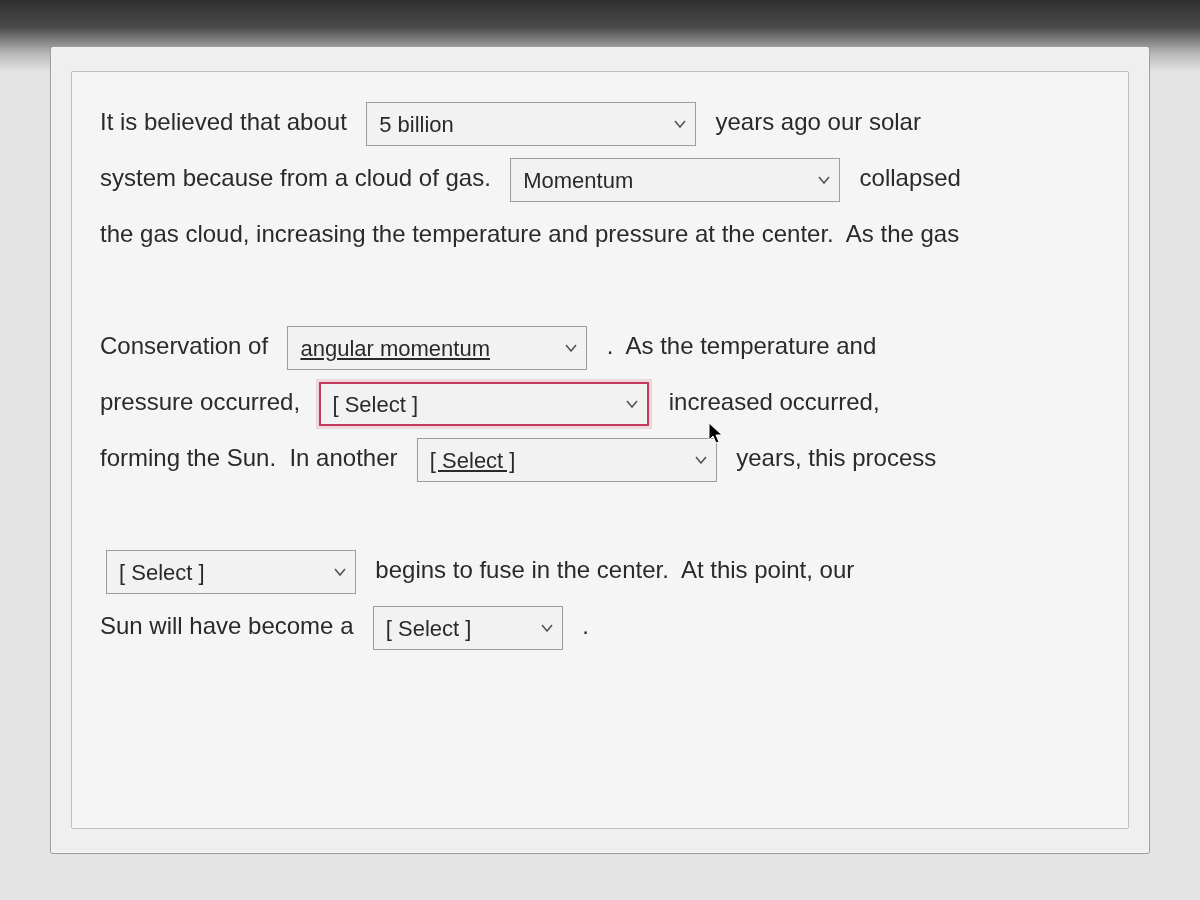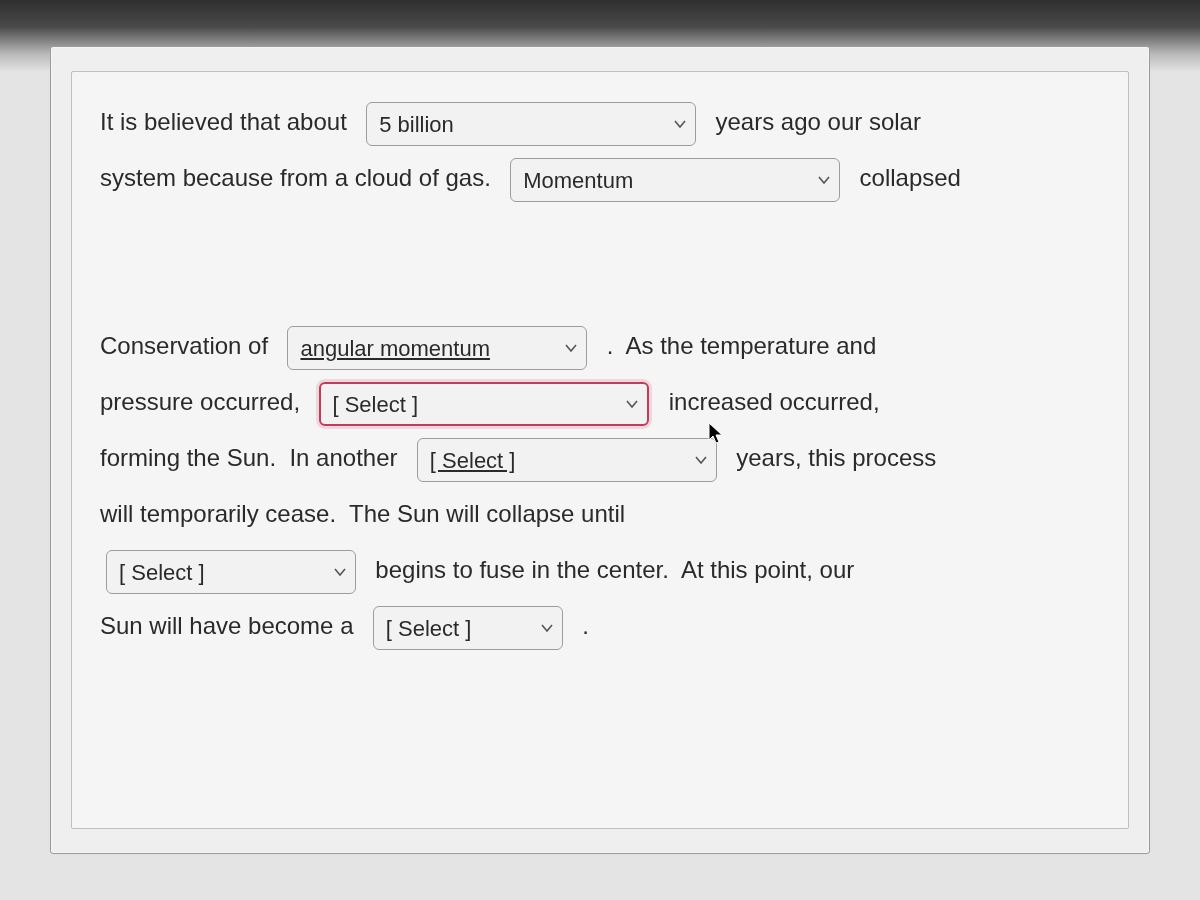--- a/index.html
+++ b/index.html
@@ -45,21 +45,21 @@
     color: #2a2a2a;
   }
   .flow span.text {
     white-space: pre;
   }
   .sel {
     display: inline-block;
     vertical-align: middle;
     border: 1px solid #9d9d9d;
     background: #f2f2f2;
-    border-radius: 6px;
+    border-radius: 0;
     height: 44px;
     line-height: 44px;
     padding: 0 34px 0 12px;
     position: relative;
     margin: 0 6px;
     font-size: 22px;
     color: #2a2a2a;
     box-sizing: border-box;
   }
   .sel.focused {
@@ -118,20 +118,21 @@
         <span class="chev">
           <svg width="14" height="14" viewBox="0 0 14 14">
               <path d="M2 4l5 6 5-6" fill="none" stroke="#555" stroke-width="1.6"></path>
             </svg>
         </span>
       </span>
       <span class="text"> collapsed</span>
       <br>
 
       
+      <span class="text">the gas cloud, increasing the temperature and pressure at the center.  As the gas</span>
       <br>
       <br>
 
       
       <span class="text">Conservation of </span>
       <span class="sel w-md">
         <span>angular momentum</span>
         <span class="chev">
           <svg width="14" height="14" viewBox="0 0 14 14">
               <path d="M2 4l5 6 5-6" fill="none" stroke="#555" stroke-width="1.6"></path>
@@ -161,21 +162,20 @@
         <span class="chev">
           <svg width="14" height="14" viewBox="0 0 14 14">
               <path d="M2 4l5 6 5-6" fill="none" stroke="#555" stroke-width="1.6"></path>
             </svg>
         </span>
       </span>
       <span class="text"> years, this process</span>
       <br>
 
       
-      <span class="text">will temporarily cease.  The Sun will collapse until</span>
       <br>
 
       
       <span class="sel w-sm">
         <span>[ Select ]</span>
         <span class="chev">
           <svg width="14" height="14" viewBox="0 0 14 14">
               <path d="M2 4l5 6 5-6" fill="none" stroke="#555" stroke-width="1.6"></path>
             </svg>
         </span>

